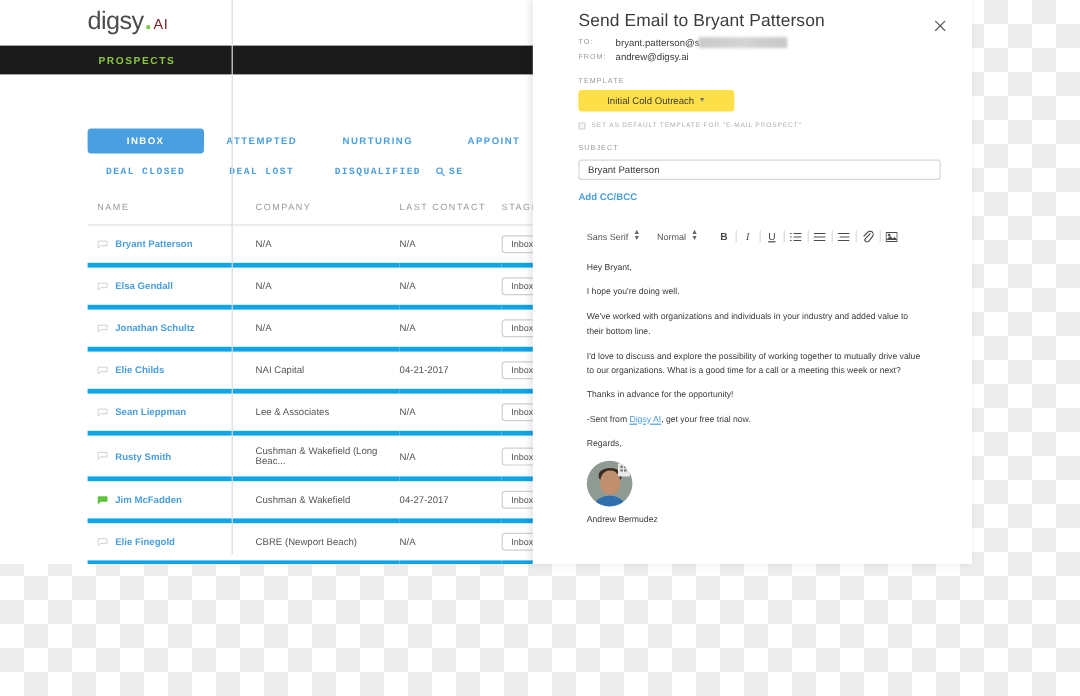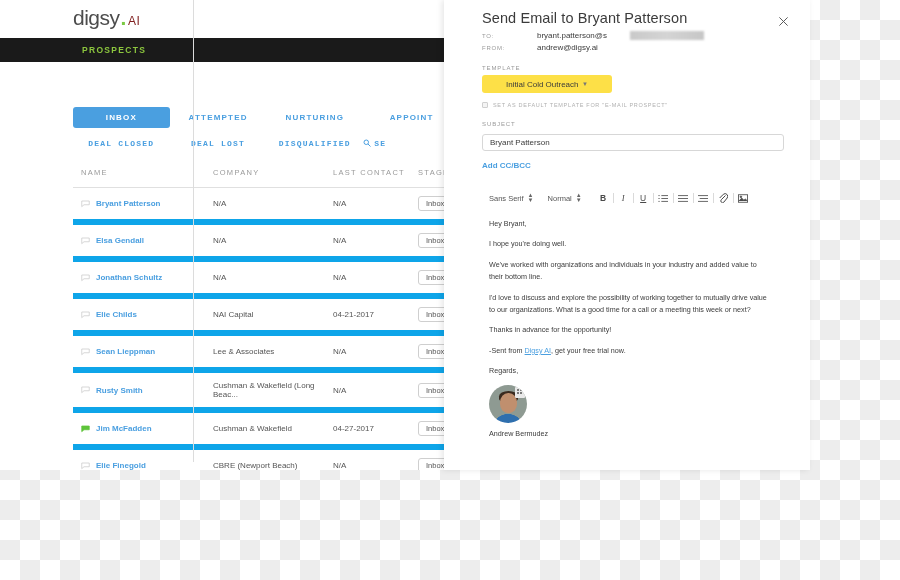--- a/index.html
+++ b/index.html
@@ -68,21 +68,21 @@
     width: 400px; border-collapse: collapse;
     position: relative;
   }
   #prospect-table th {
     font-size: 7.5px; font-weight: 400; letter-spacing: 1.3px;
     color: #9a9a9a; text-align: left;
     padding: 0 0 10px 0;
   }
   #prospect-table td {
     font-size: 8px; color: #555;
-    padding: 8px 0; border-top: 6px solid #0ea5e9;
+    padding: 8px 0; border-top: 4px solid #0ea5e9;
     vertical-align: middle;
   }
   #prospect-table tbody tr:first-child td { border-top: 1px solid #e0e0e0; }
   .col-name { width: 132px; padding-left: 8px !important; }
   .col-company { width: 128px; padding-left: 8px !important; }
   .col-last { width: 85px; }
   .col-stage { width: 55px; }
   th.col-name { padding-left: 8px !important; }
   th.col-company { padding-left: 8px !important; }
 
@@ -111,21 +111,21 @@
     overflow: hidden;
   }
   #panel-title {
     font-size: 14.5px; color: #3b3b3b; font-weight: 400;
     margin-bottom: 5px; letter-spacing: 0.1px;
   }
   #close-icon {
     position: absolute; right: 21px; top: 16px;
     width: 11px; height: 11px; cursor: pointer; color: #555;
   }
-  .addr-row { display: flex; align-items: center; margin-bottom: 3px; gap: 24px; }
+  .addr-row { display: flex; align-items: center; margin-bottom: 3px; }
   .addr-label {
     font-size: 6px; color: #9a9a9a; letter-spacing: 0.8px;
     width: 31px; flex-shrink: 0;
   }
   .addr-value { font-size: 8px; color: #3b3b3b; }
   .redacted {
     display: inline-block; width: 74px; height: 9px;
     background: linear-gradient(90deg,#c9c9c9,#d4d4d4,#c6c6c6);
     filter: blur(1.2px); vertical-align: -1px; margin-left: -1px;
   }

